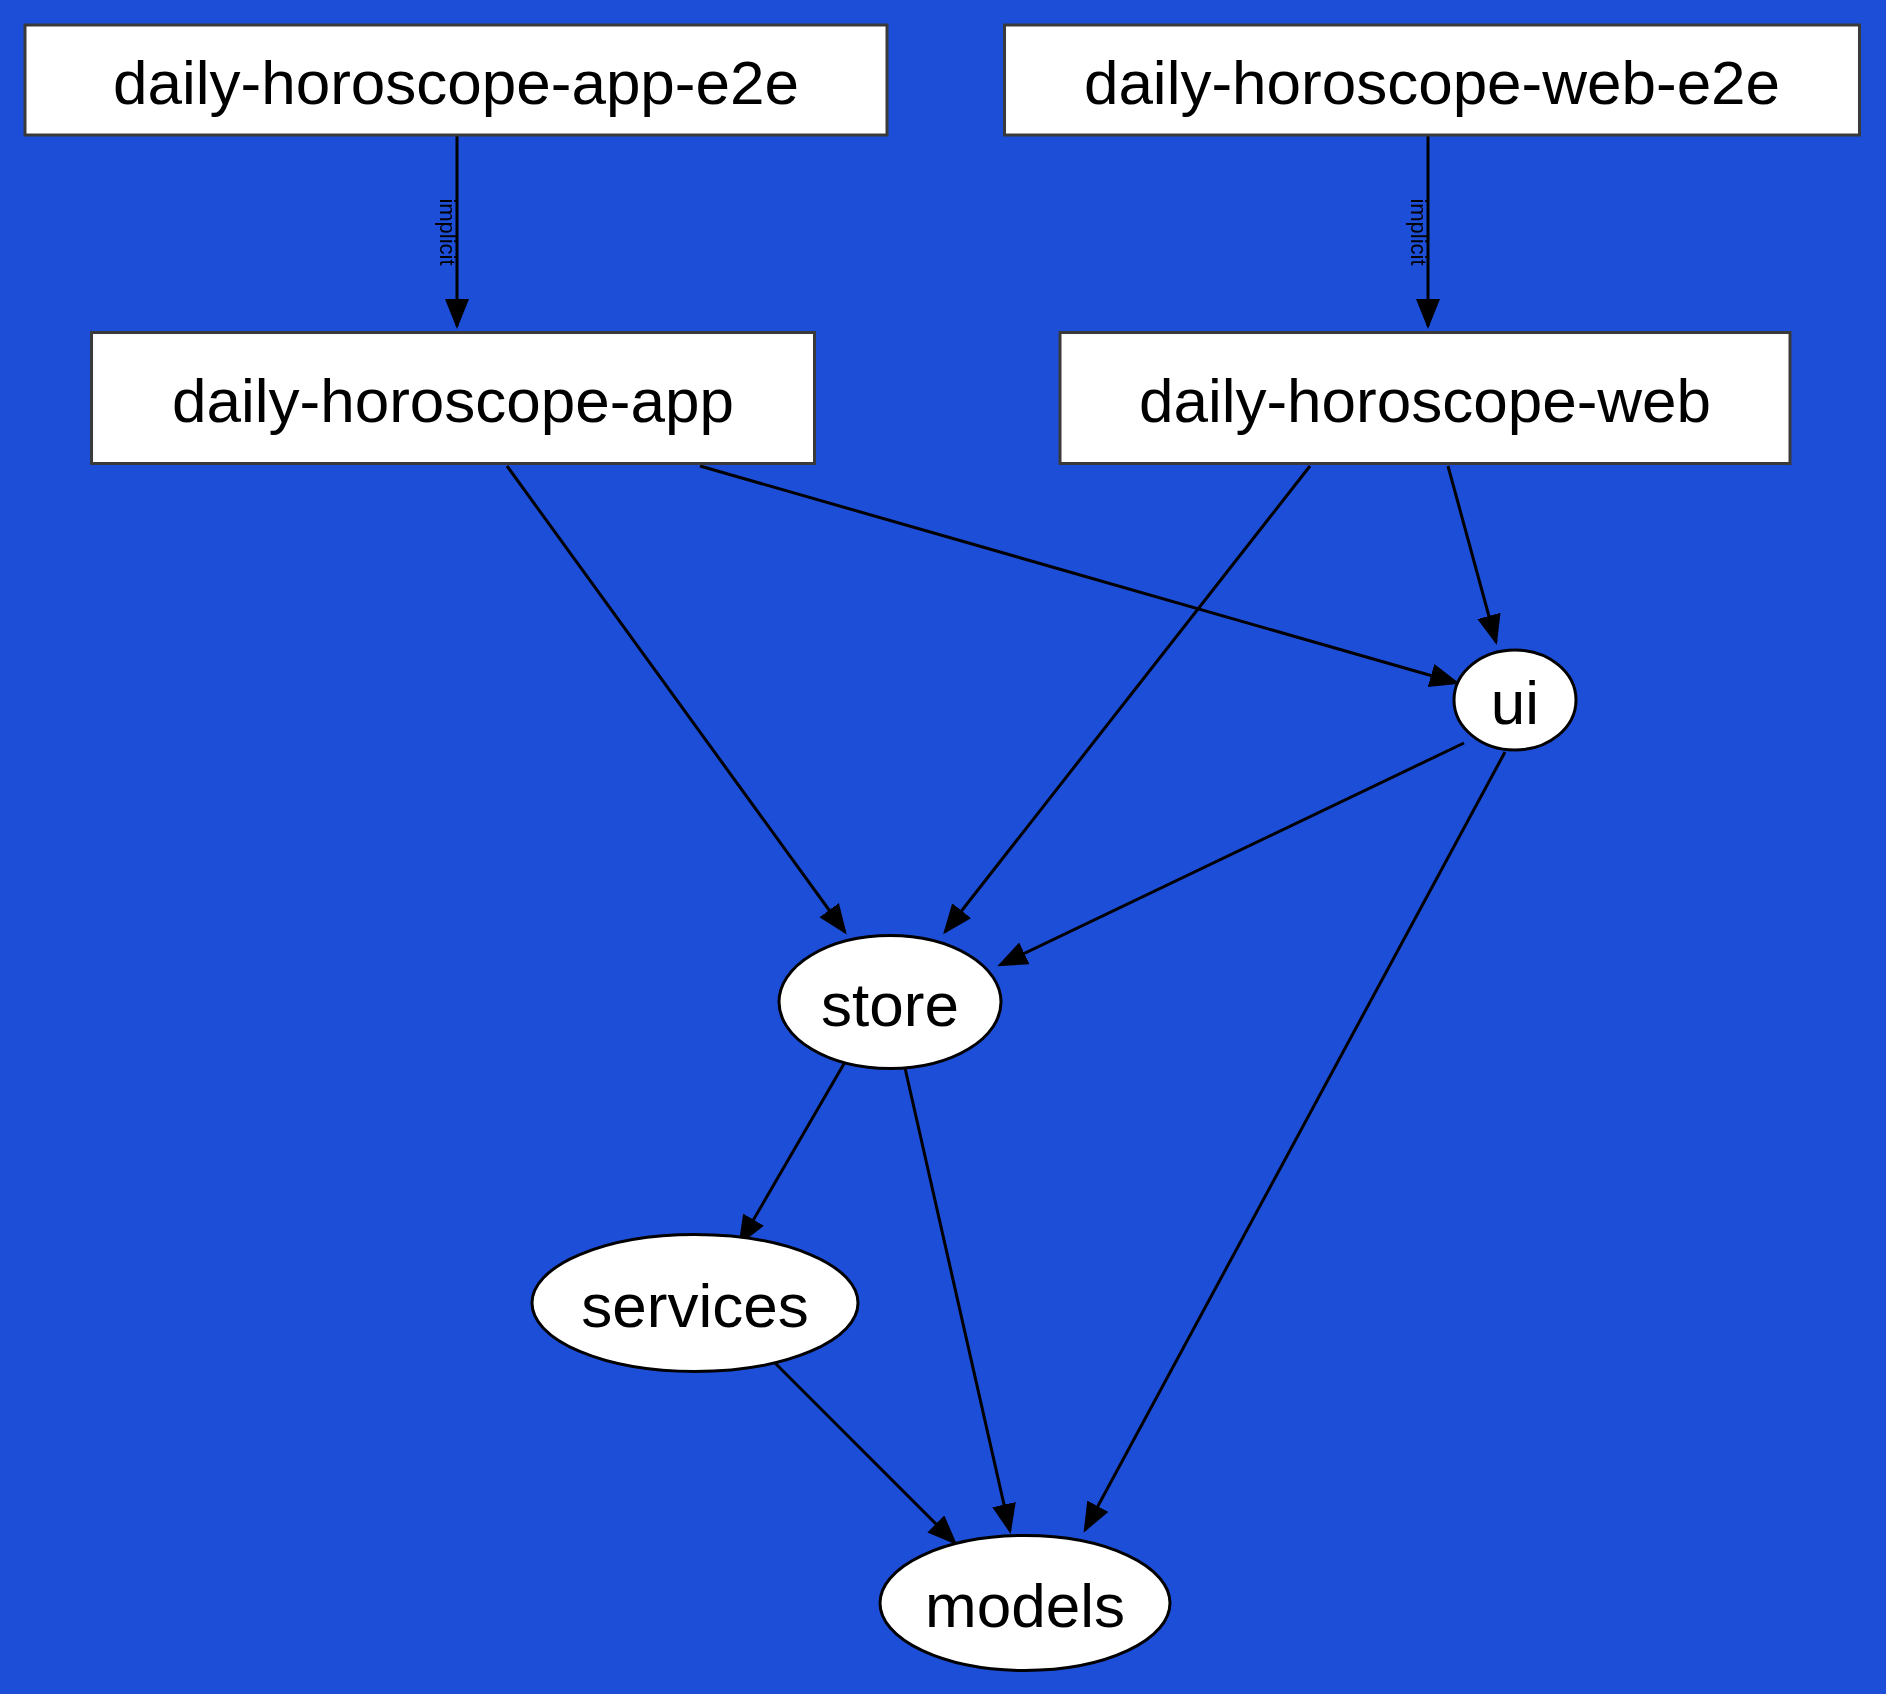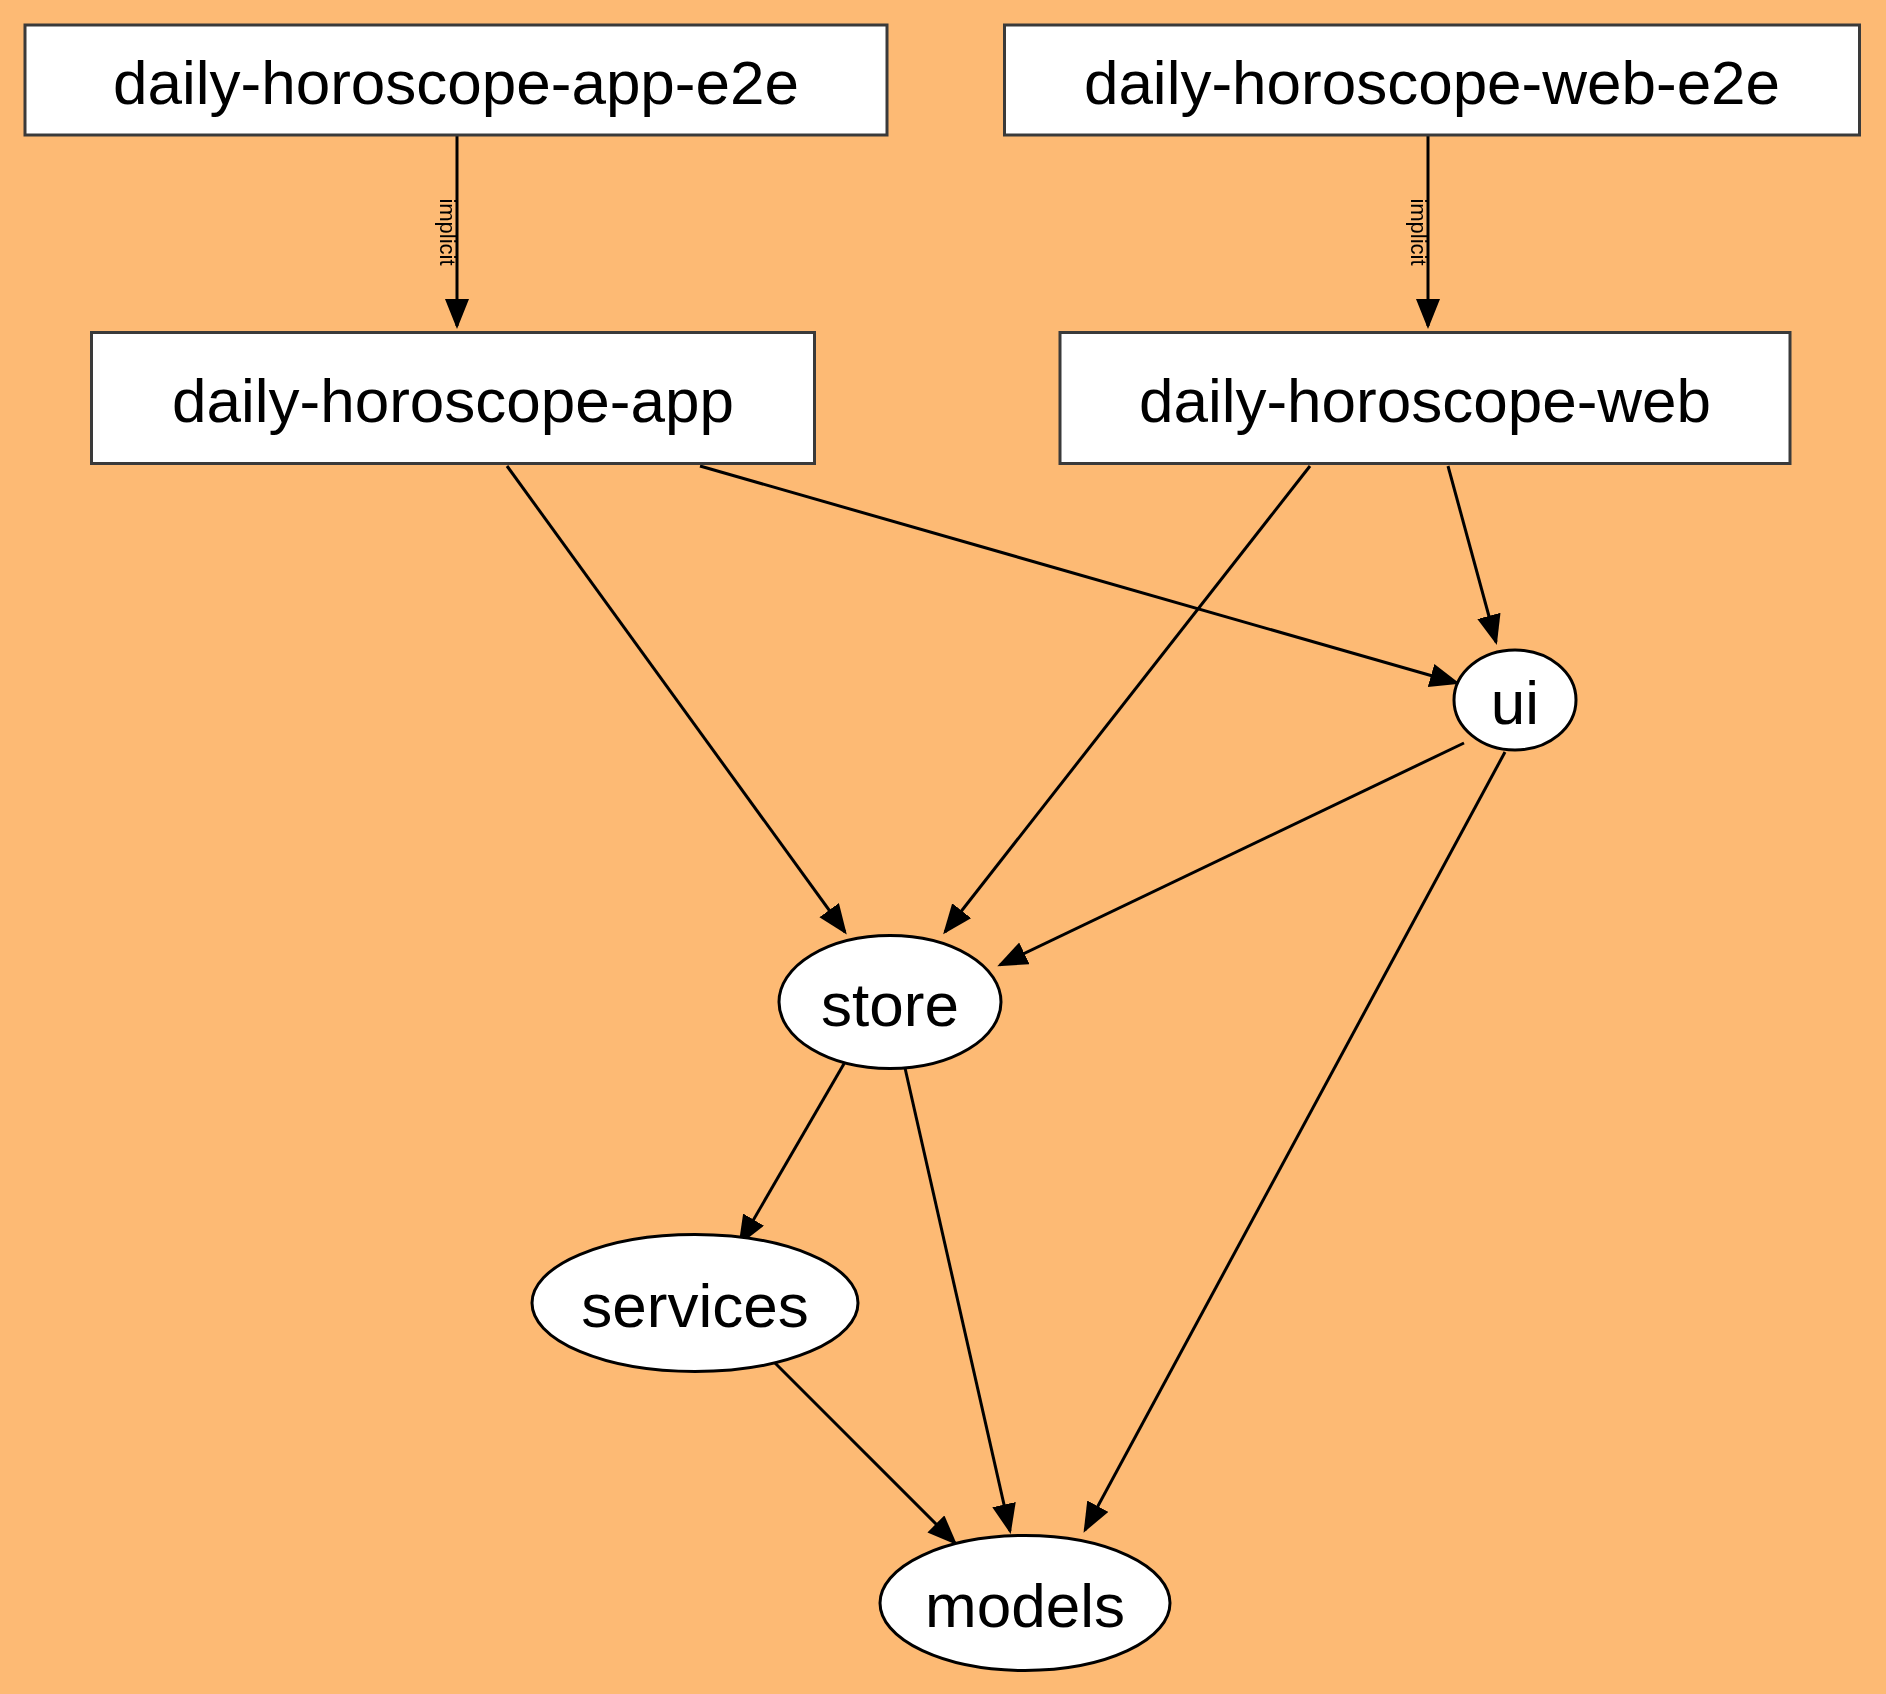--- a/index.html
+++ b/index.html
@@ -4,21 +4,21 @@
 <style>
   html, body {
     margin: 0;
     padding: 0;
     background: #ffffff;
   }
   #canvas {
     position: relative;
     width: 1886px;
     height: 1694px;
-    background: #fdba74;
+    background: #1d4ed8;
     font-family: "Liberation Sans", sans-serif;
     overflow: hidden;
   }
   #graph-svg {
     position: absolute;
     top: 0;
     left: 0;
     width: 1886px;
     height: 1694px;
   }

